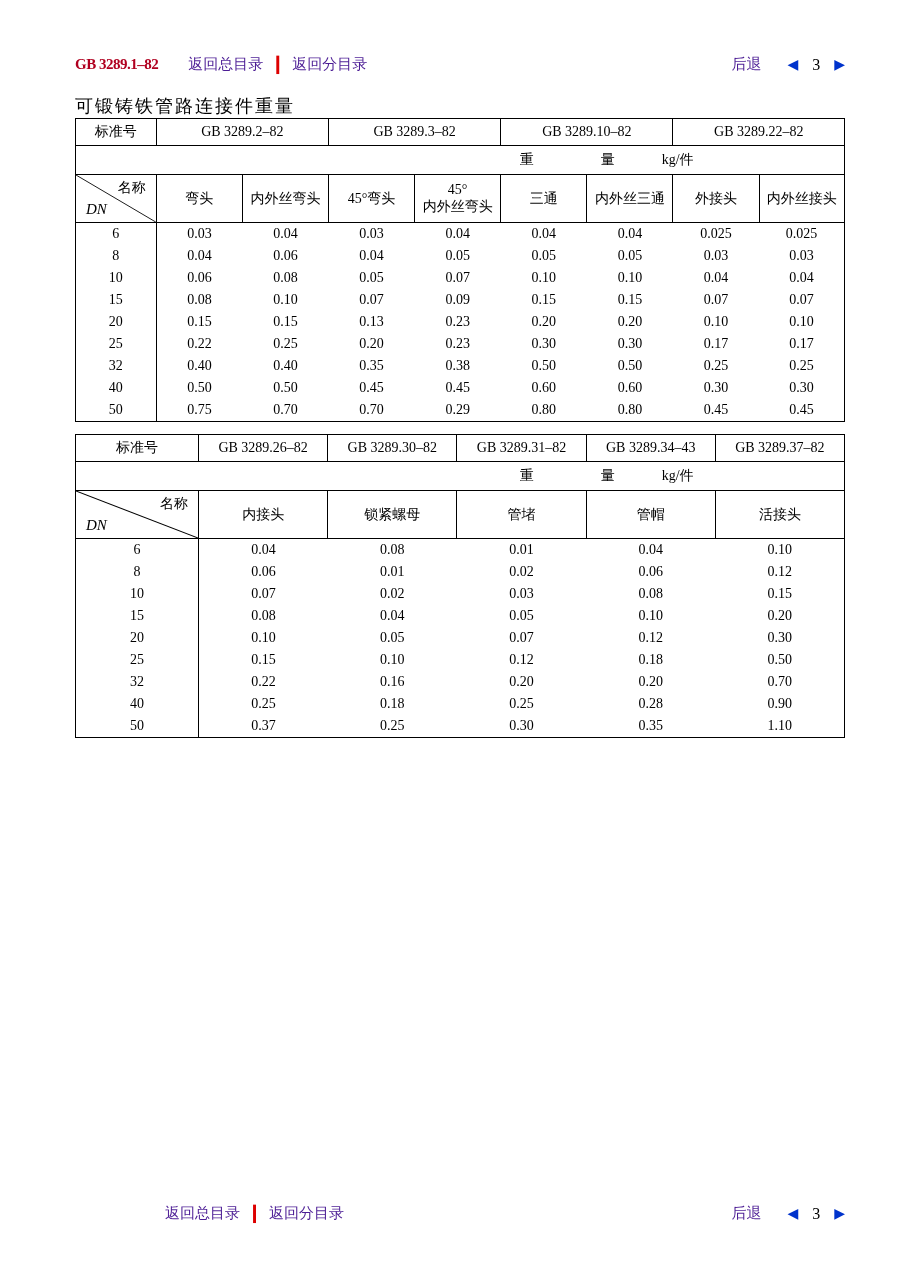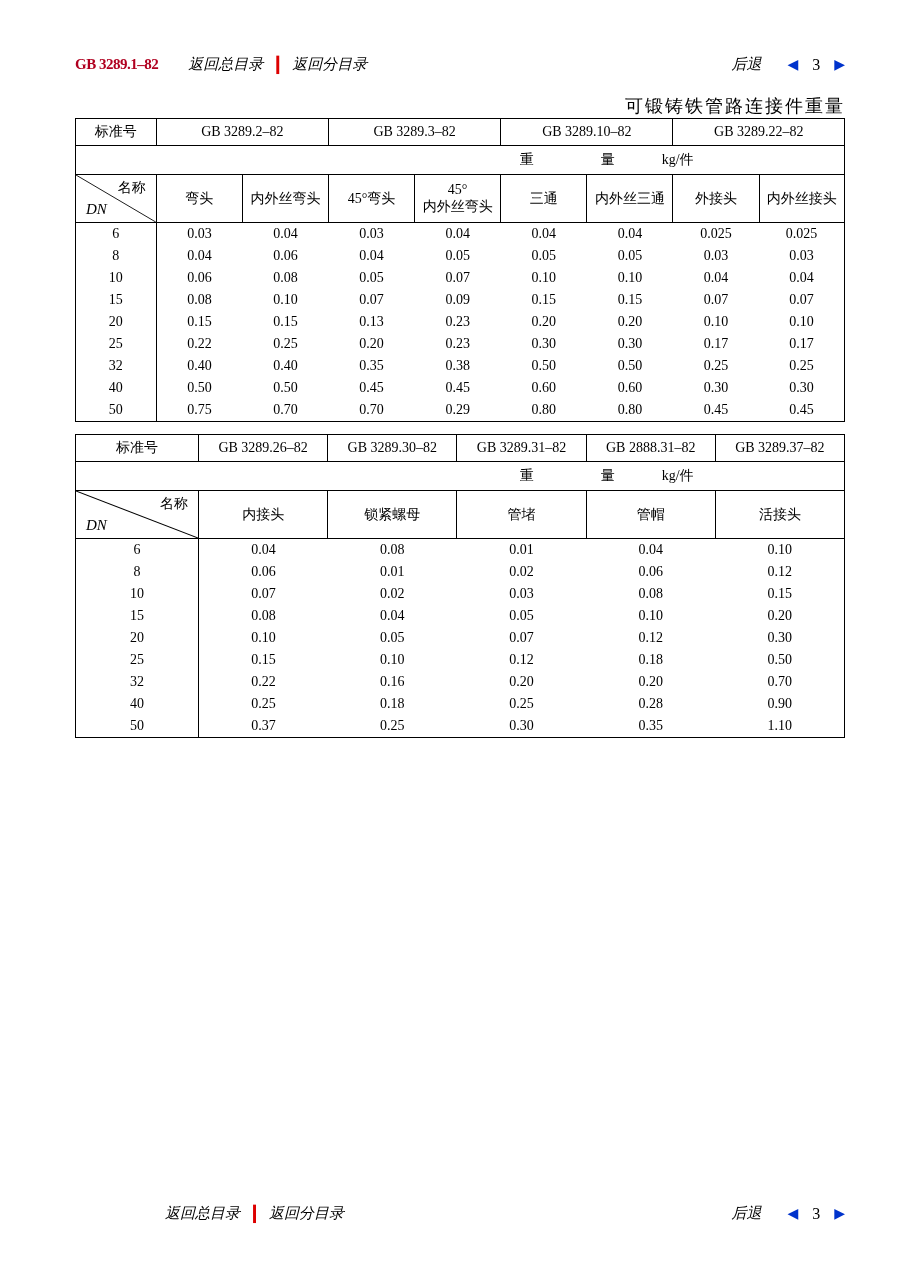--- a/index.html
+++ b/index.html
@@ -28,27 +28,27 @@
     position: absolute;
     bottom: 50px;
     left: 165px;
     right: 75px;
     display: flex;
     align-items: center;
     gap: 10px;
     font-size: 15px;
   }
   .std-code { color: #b00020; font-weight: bold; font-family: "Times New Roman", serif; letter-spacing: -0.5px;}
-  .link { color: #000000; cursor: pointer; font-style: italic; }
+  .link { color: #4c1d95; cursor: pointer; }
   .sep { color: #d00; font-weight: bold; }
   .spacer { flex: 1; }
   .arrow { color: #0033cc; cursor: pointer; font-size: 14px; user-select:none;}
   .page-num { font-family: "Times New Roman", serif; font-size: 16px; padding: 0 4px; }
 
-  .title { text-align: right; font-size: 18px; font-weight: normal; margin-top: 8px; letter-spacing: 2px;}
+  .title { text-align: left; font-size: 18px; font-weight: normal; margin-top: 8px; letter-spacing: 2px;}
   .subtitle { text-align: center; font-size: 15px; margin-bottom: 6px; margin-top:4px;}
 
   table {
     border-collapse: collapse;
     width: 100%;
     margin-bottom: 12px;
     font-size: 14px;
   }
   table.outer { border: 1.5px solid #000; }
   td, th {
@@ -261,21 +261,21 @@
       <col style="width:16.8%">
         <col style="width:16.8%">
         <col style="width:16.8%">
     </colgroup>
     <tbody>
         <tr>
       <td>标准号</td>
       <td class="hdr-std">GB 3289.26–82</td>
       <td class="hdr-std">GB 3289.30–82</td>
       <td class="hdr-std">GB 3289.31–82</td>
-      <td class="hdr-std">GB 2888.31–82</td>
+      <td class="hdr-std">GB 3289.34–43</td>
       <td class="hdr-std">GB 3289.37–82</td>
     </tr>
     <tr class="unit-row">
       <td colspan="6" style="border-left:1.5px solid #000;border-right:1.5px solid #000; padding:5px 0;">
         <span style="display:inline-block;width:40%;text-align:right;"><span>重</span></span>
         <span style="display:inline-block;width:60px;"></span>
         <span>量</span>
         <span style="display:inline-block;width:40px;"></span>
         <span class="roman">kg/件</span>
       </td>

